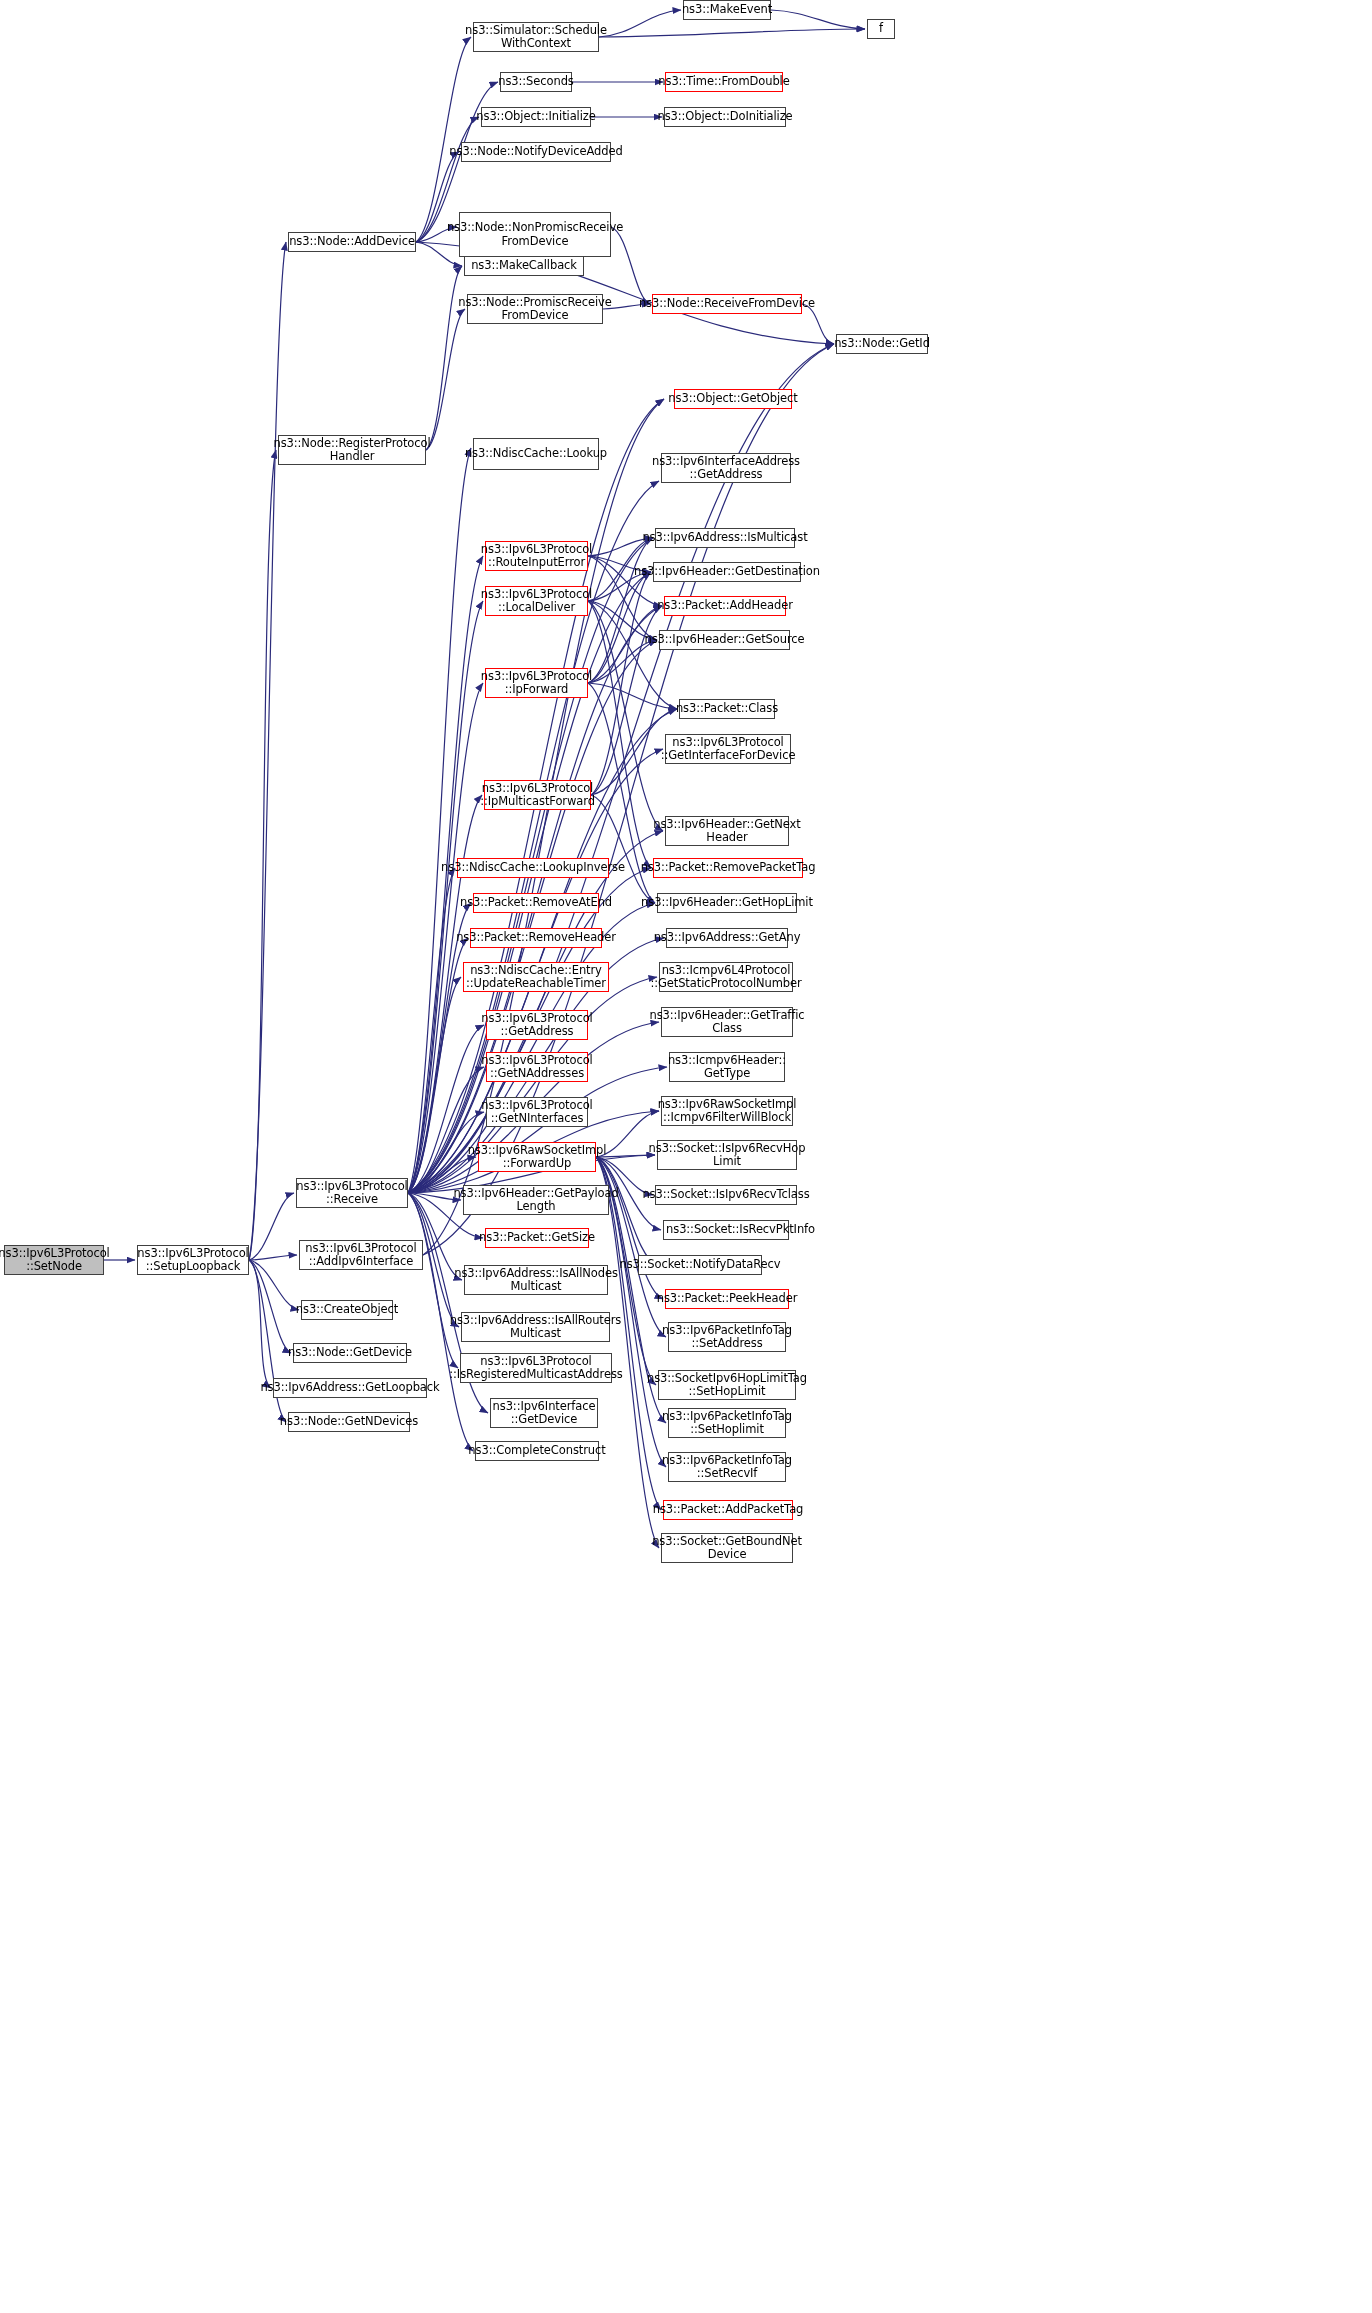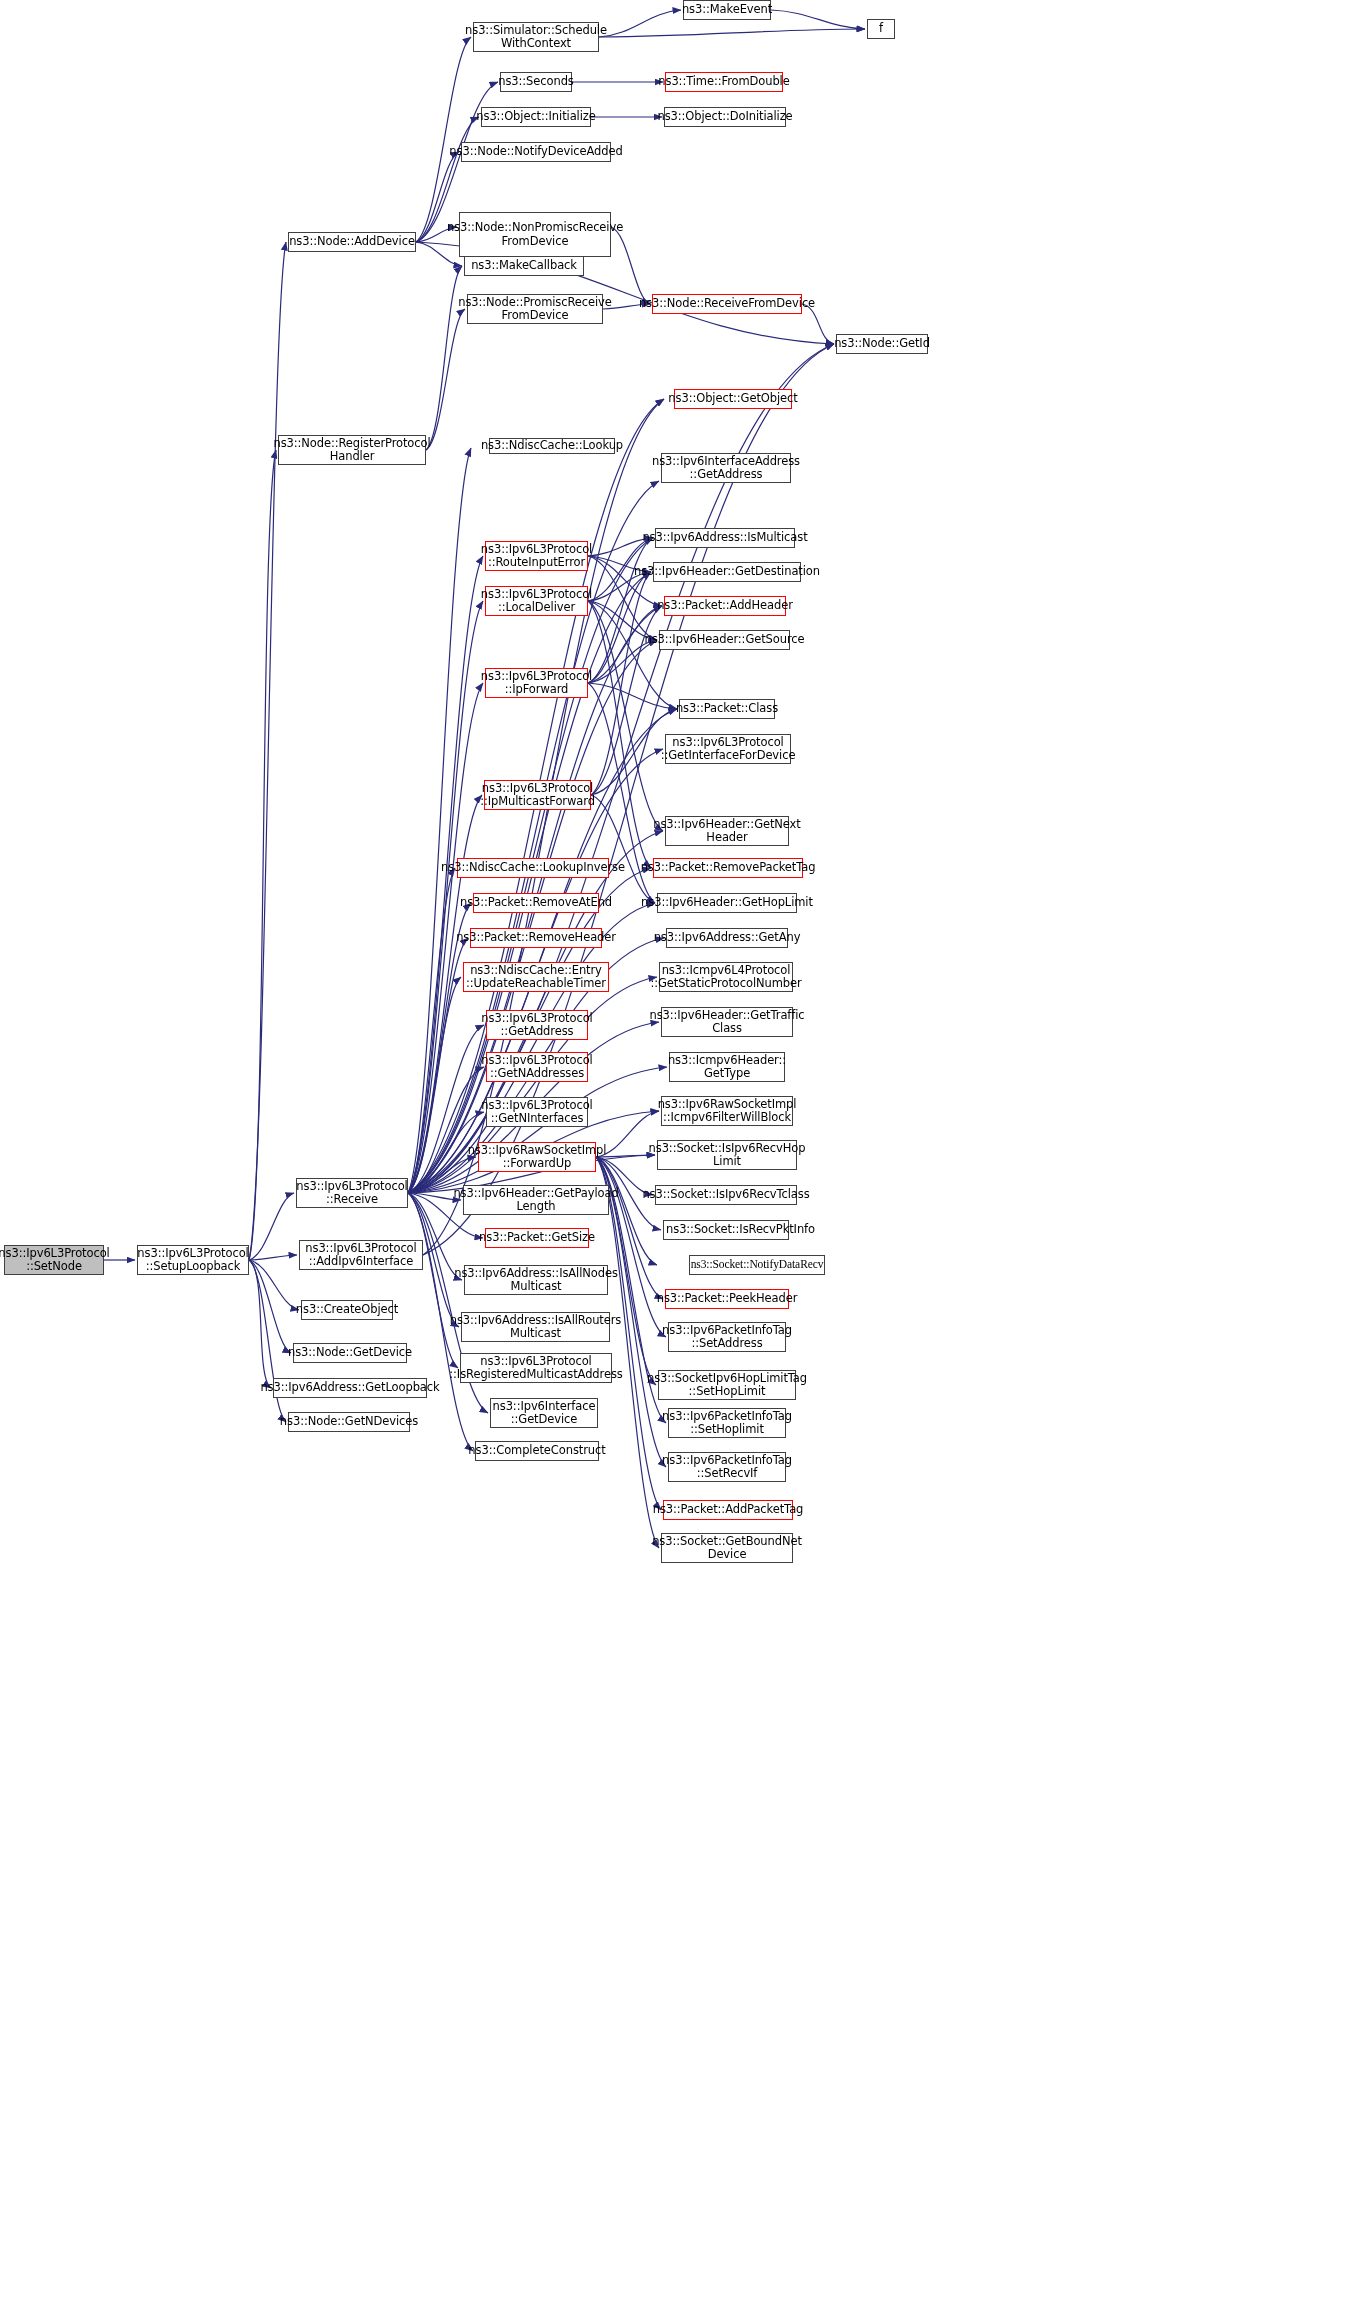--- a/index.html
+++ b/index.html
@@ -184,21 +184,21 @@
       <div class="node" style="left: 464px; top: 256px; width: 120px; height: 20px;">ns3::MakeCallback</div>
       <div class="node" style="left: 467px; top: 294px; width: 136px; height: 30px;">ns3::Node::PromiscReceive
 FromDevice</div>
       <div class="node" style="left: 683px; top: 0px; width: 88px; height: 20px;">ns3::MakeEvent</div>
       <div class="node" style="left: 867px; top: 19px; width: 28px; height: 20px;">f</div>
       <div class="node red" style="left: 665px; top: 72px; width: 118px; height: 20px;">ns3::Time::FromDouble</div>
       <div class="node" style="left: 664px; top: 107px; width: 122px; height: 20px;">ns3::Object::DoInitialize</div>
       <div class="node red" style="left: 652px; top: 294px; width: 150px; height: 20px;">ns3::Node::ReceiveFromDevice</div>
       <div class="node" style="left: 836px; top: 334px; width: 92px; height: 20px;">ns3::Node::GetId</div>
       <div class="node red" style="left: 666px; top: 389px; width: 118px; height: 20px; margin-left: 8px;">ns3::Object::GetObject</div>
-      <div class="node" style="left: 473px; top: 438px; width: 126px; height: 16px; margin-left: 16px;">ns3::NdiscCache::Lookup</div>
+      <div class="node" style="left: 473px; top: 438px; width: 126px; height: 32px;">ns3::NdiscCache::Lookup</div>
       <div class="node" style="left: 661px; top: 453px; width: 130px; height: 30px;">ns3::Ipv6InterfaceAddress
 ::GetAddress</div>
       <div class="node" style="left: 655px; top: 528px; width: 140px; height: 20px;">ns3::Ipv6Address::IsMulticast</div>
       <div class="node red" style="left: 485px; top: 541px; width: 103px; height: 30px;">ns3::Ipv6L3Protocol
 ::RouteInputError</div>
       <div class="node" style="left: 653px; top: 562px; width: 148px; height: 20px;">ns3::Ipv6Header::GetDestination</div>
       <div class="node red" style="left: 485px; top: 586px; width: 103px; height: 30px;">ns3::Ipv6L3Protocol
 ::LocalDeliver</div>
       <div class="node red" style="left: 664px; top: 596px; width: 122px; height: 20px;">ns3::Packet::AddHeader</div>
       <div class="node" style="left: 659px; top: 630px; width: 131px; height: 20px;">ns3::Ipv6Header::GetSource</div>
@@ -237,21 +237,21 @@
 ::ForwardUp</div>
       <div class="node" style="left: 657px; top: 1140px; width: 140px; height: 30px;">ns3::Socket::IsIpv6RecvHop
 Limit</div>
       <div class="node" style="left: 463px; top: 1185px; width: 146px; height: 30px;">ns3::Ipv6Header::GetPayload
 Length</div>
       <div class="node" style="left: 655px; top: 1185px; width: 142px; height: 20px;">ns3::Socket::IsIpv6RecvTclass</div>
       <div class="node red" style="left: 485px; top: 1228px; width: 104px; height: 20px;">ns3::Packet::GetSize</div>
       <div class="node" style="left: 663px; top: 1220px; width: 126px; height: 20px; padding-left: 31px;">ns3::Socket::IsRecvPktInfo</div>
       <div class="node" style="left: 464px; top: 1265px; width: 144px; height: 30px;">ns3::Ipv6Address::IsAllNodes
 Multicast</div>
-      <div class="node" style="left: 689px; top: 1255px; width: 136px; height: 20px; font-family: Liberation Serif, serif;">ns3::Socket::NotifyDataRecv</div>
+      <div class="node" style="left: 638px; top: 1255px; width: 124px; height: 20px;">ns3::Socket::NotifyDataRecv</div>
       <div class="node" style="left: 461px; top: 1312px; width: 149px; height: 30px;">ns3::Ipv6Address::IsAllRouters
 Multicast</div>
       <div class="node red" style="left: 665px; top: 1289px; width: 124px; height: 20px;">ns3::Packet::PeekHeader</div>
       <div class="node" style="left: 460px; top: 1353px; width: 152px; height: 30px;">ns3::Ipv6L3Protocol
 ::IsRegisteredMulticastAddress</div>
       <div class="node" style="left: 668px; top: 1322px; width: 118px; height: 30px;">ns3::Ipv6PacketInfoTag
 ::SetAddress</div>
       <div class="node" style="left: 658px; top: 1370px; width: 138px; height: 30px;">ns3::SocketIpv6HopLimitTag
 ::SetHopLimit</div>
       <div class="node" style="left: 490px; top: 1398px; width: 108px; height: 30px;">ns3::Ipv6Interface

